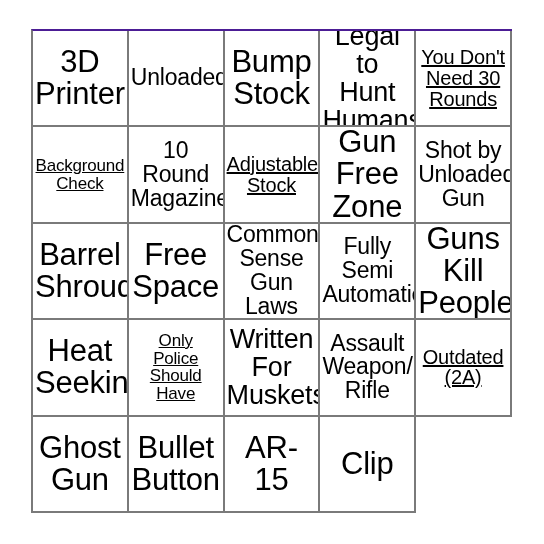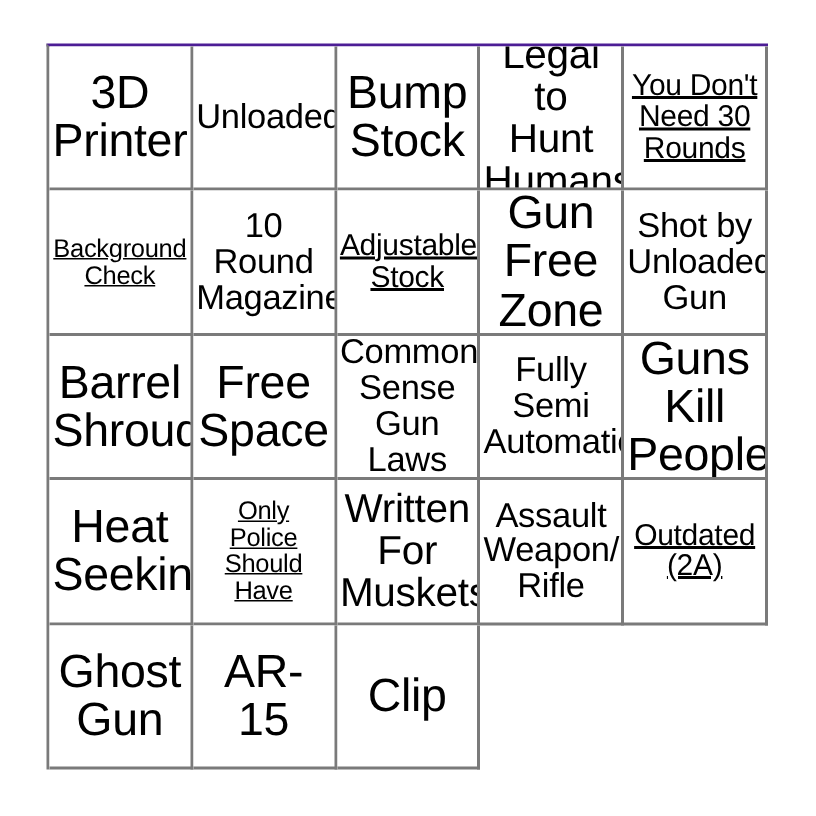--- a/index.html
+++ b/index.html
@@ -151,20 +151,24 @@
 Rifle</span>
     </div>
     <div class="cell fs-sm">
       <span class="cell-text">Outdated
 (2A)</span>
     </div>
     <div class="cell fs-xxl">
       <span class="cell-text">Ghost
 Gun</span>
     </div>
+    <div class="cell fs-xl">
+      <span class="cell-text">Bullet
+Button</span>
+    </div>
     <div class="cell fs-xxl">
       <span class="cell-text">AR-
 15</span>
     </div>
     <div class="cell fs-xxl">
       <span class="cell-text">Clip</span>
     </div>
   </div>
 
 </body></html>

